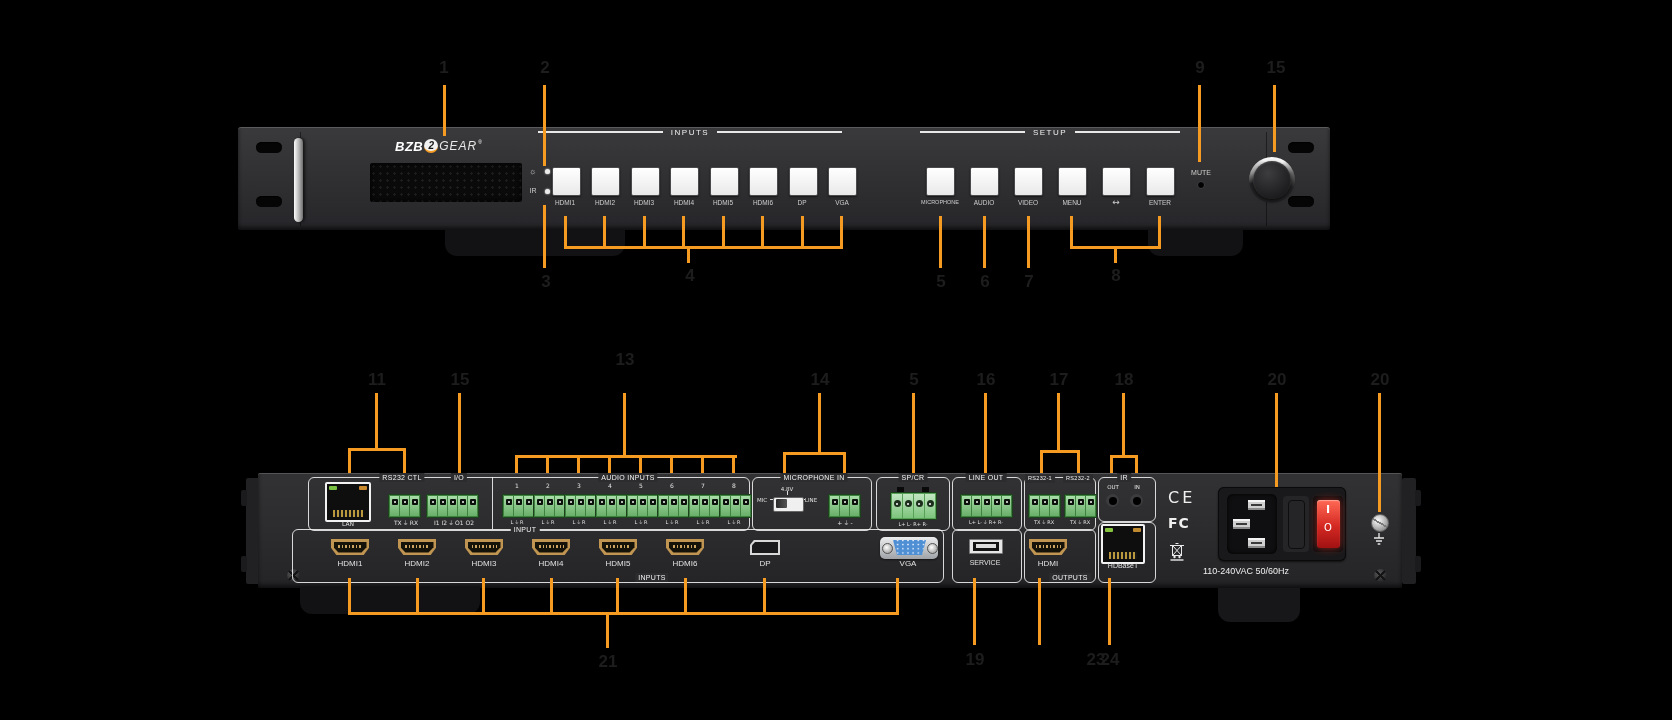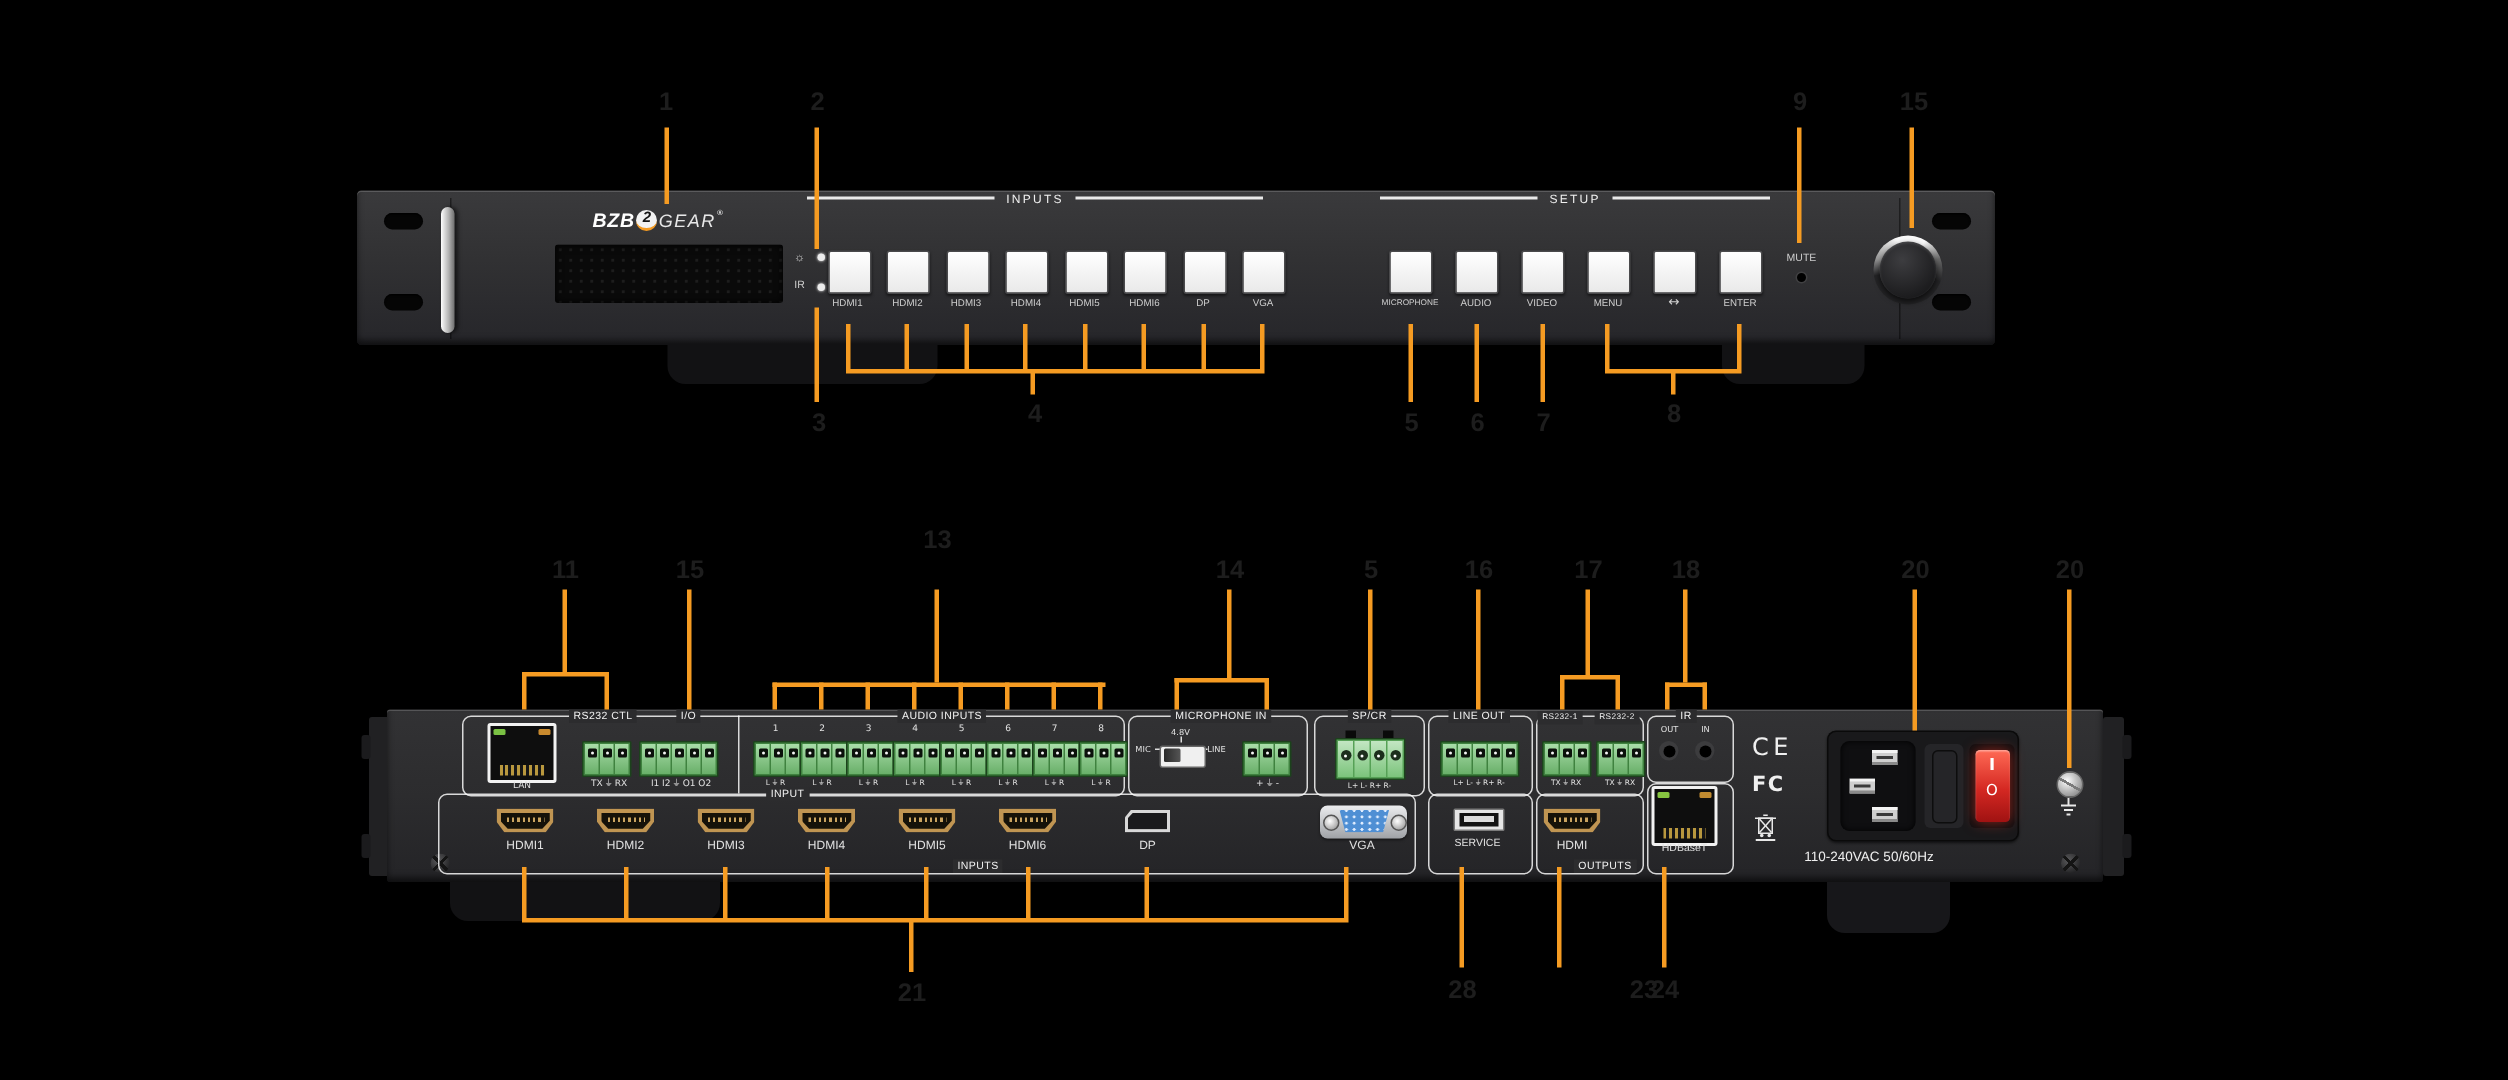--- a/index.html
+++ b/index.html
@@ -19,21 +19,21 @@
     background:linear-gradient(90deg,#fdfdfd,#b5b5b5 55%,#6e6e6e);box-shadow:2px 0 3px rgba(0,0,0,.6);}
   .foot{position:absolute;background:#121214;border-radius:0 0 12px 12px;}
   .flange{position:absolute;background:#212123;border-radius:2px;}
   .tab{position:absolute;background:#1b1b1d;border-radius:2px;}
   .screw{position:absolute;width:13px;height:13px;border-radius:50%;
     background:
       linear-gradient(45deg,transparent 44%,#141414 44% 56%,transparent 56%),
       linear-gradient(-45deg,transparent 44%,#141414 44% 56%,transparent 56%),
       radial-gradient(circle at 38% 35%,#58585a,#242426 75%);}
   
-  .logo{position:absolute;display:flex;align-items:center;gap:1px;color:#fff;}
+  .logo{position:absolute;display:flex;gap:1px;color:#fff;}
   .logo .bzb{font:italic bold 13px "Liberation Sans",sans-serif;letter-spacing:.5px;}
   .logo .two{width:14px;height:14px;border-radius:50%;background:#f2f2f2;color:#151515;
     font:italic bold 10px "Liberation Sans",sans-serif;display:flex;align-items:center;justify-content:center;
     border-bottom:2px solid #f59b22;box-sizing:border-box;}
   .logo .gear{font:italic 12px "Liberation Sans",sans-serif;letter-spacing:1px;color:#e8e8e8;}
   .logo .reg{font-size:5px;align-self:flex-start;}
   .display{position:absolute;background:#0a0a0a;border-radius:2px;box-shadow:inset 0 0 6px #000;
     background-image:radial-gradient(rgba(95,95,95,.22) 1px,transparent 1.2px);background-size:7px 7px;}
   .hdrline{position:absolute;display:flex;align-items:center;gap:8px;color:#f0f0f0;
     font:8px "Liberation Sans",sans-serif;letter-spacing:1.5px;height:10px;}
@@ -517,17 +517,17 @@
   <div class="cn" style="left:460px;top:370px">15</div>
   <div class="cn" style="left:625px;top:350px">13</div>
   <div class="cn" style="left:820px;top:370px">14</div>
   <div class="cn" style="left:914px;top:370px">5</div>
   <div class="cn" style="left:986px;top:370px">16</div>
   <div class="cn" style="left:1059px;top:370px">17</div>
   <div class="cn" style="left:1124px;top:370px">18</div>
   <div class="cn" style="left:1277px;top:370px">20</div>
   <div class="cn" style="left:1380px;top:370px">20</div>
   <div class="cn" style="left:608px;top:652px">21</div>
-  <div class="cn" style="left:975px;top:650px">28</div>
+  <div class="cn" style="left:975px;top:650px">19</div>
   <div class="cn" style="left:1096px;top:650px">23</div>
   <div class="cn" style="left:1110px;top:650px">24</div>
 
 </div>
 
 </body></html>

